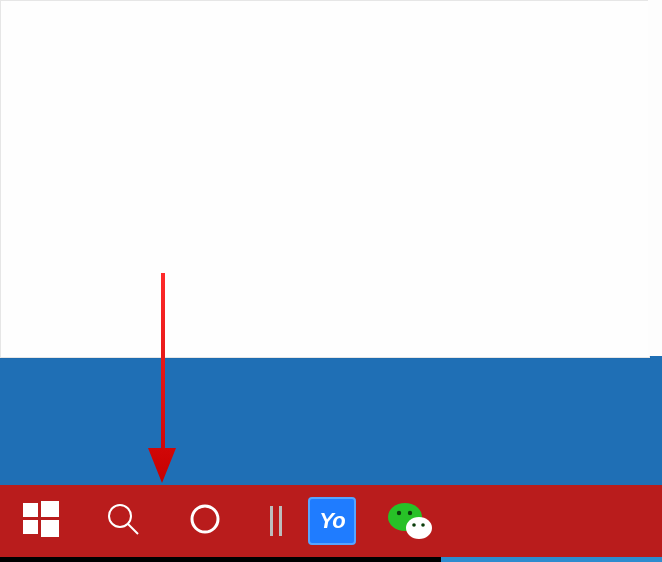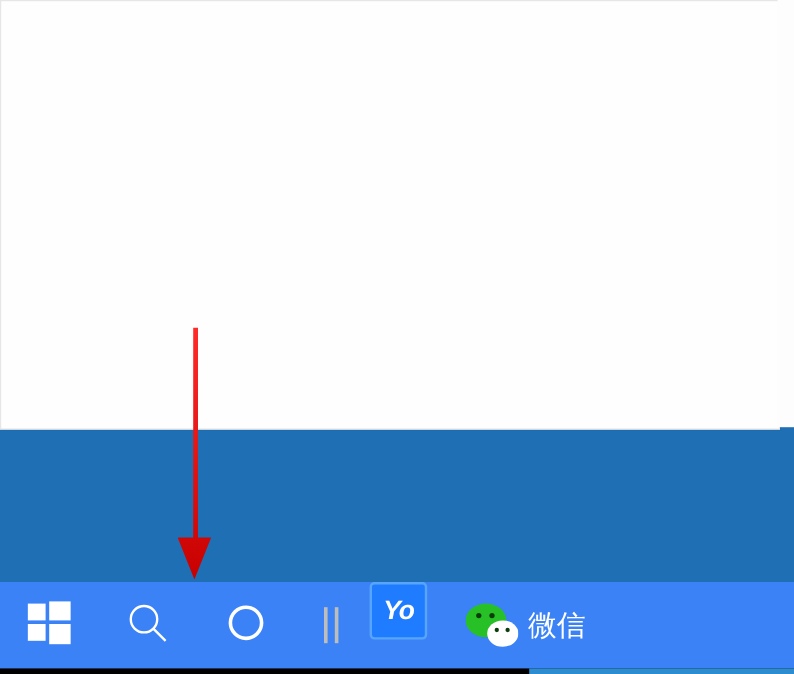--- a/index.html
+++ b/index.html
@@ -1,21 +1,21 @@
 <!DOCTYPE html>
 <html><head>
 <meta charset="utf-8">
 <style>
   html,body{margin:0;padding:0;width:662px;height:562px;overflow:hidden;font-family:"Segoe UI","Microsoft YaHei",sans-serif;background:#000;}
   .desktop{position:absolute;left:0;top:0;width:662px;height:485px;background:#1f6fb5;}
   .window{position:absolute;left:0;top:0;width:648px;height:356px;background:#fefefe;border:1px solid #e6e6e6;box-shadow:0 0 0 1px rgba(0,0,0,0.03);}
   .window-right-edge{position:absolute;right:0;top:0;width:14px;height:356px;background:#fdfdfd;}
   .arrow{position:absolute;left:148px;top:273px;width:28px;height:210px;pointer-events:none;}
   .arrow svg{display:block;}
-  .taskbar{position:absolute;left:0;top:485px;width:662px;height:72px;background:#3b82f6;display:flex;}
+  .taskbar{position:absolute;left:0;top:485px;width:662px;height:72px;background:#b91c1c;display:flex;align-items:center;}
   .tb-btn{width:82px;height:72px;display:flex;align-items:center;justify-content:center;cursor:pointer;}
   .start-icon svg{width:36px;height:36px;}
   .search-icon svg{width:34px;height:34px;stroke:#fff;stroke-width:2;fill:none;}
   .cortana-icon svg{width:32px;height:32px;stroke:#fff;stroke-width:3;fill:none;}
   .taskview-icon{display:flex;gap:6px;}
   .taskview-icon div{width:3px;height:30px;background:#bdbdbd;}
   .app-tile{width:44px;height:44px;border-radius:4px;display:flex;align-items:center;justify-content:center;margin:0 22px 0 2px;}
   .app-tile.yo{background:#1f7cff;border:2px solid #57a5ff;border-radius:4px;}
   .app-tile.yo span{color:#fff;font-weight:700;font-size:22px;font-style:italic;letter-spacing:-1px;}
   .wechat-btn{display:flex;align-items:center;gap:8px;cursor:pointer;height:72px;padding:0 10px;}
@@ -88,18 +88,17 @@
     <span class="wechat-icon">
       <svg width="44" height="40" viewBox="0 0 44 40">
         <ellipse cx="17" cy="16" rx="17" ry="14" fill="#27c127"></ellipse>
         <circle cx="11" cy="12" r="2.2" fill="#0b3d0b"></circle>
         <circle cx="22" cy="12" r="2.2" fill="#0b3d0b"></circle>
         <ellipse cx="31" cy="27" rx="13" ry="11" fill="#ffffff"></ellipse>
         <circle cx="26" cy="24" r="1.8" fill="#0b3d0b"></circle>
         <circle cx="35" cy="24" r="1.8" fill="#0b3d0b"></circle>
       </svg>
     </span>
-    <span class="wechat-label">微信</span>
   </div>
 
 </div>
 
 <div class="bottom-bluebar"></div>
 
 </body></html>

